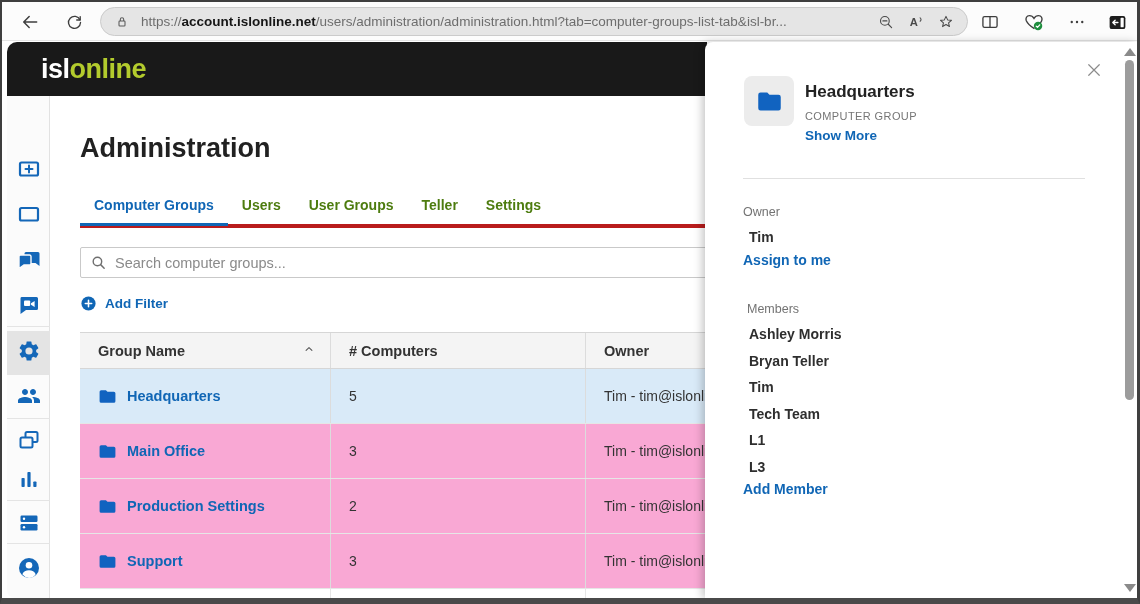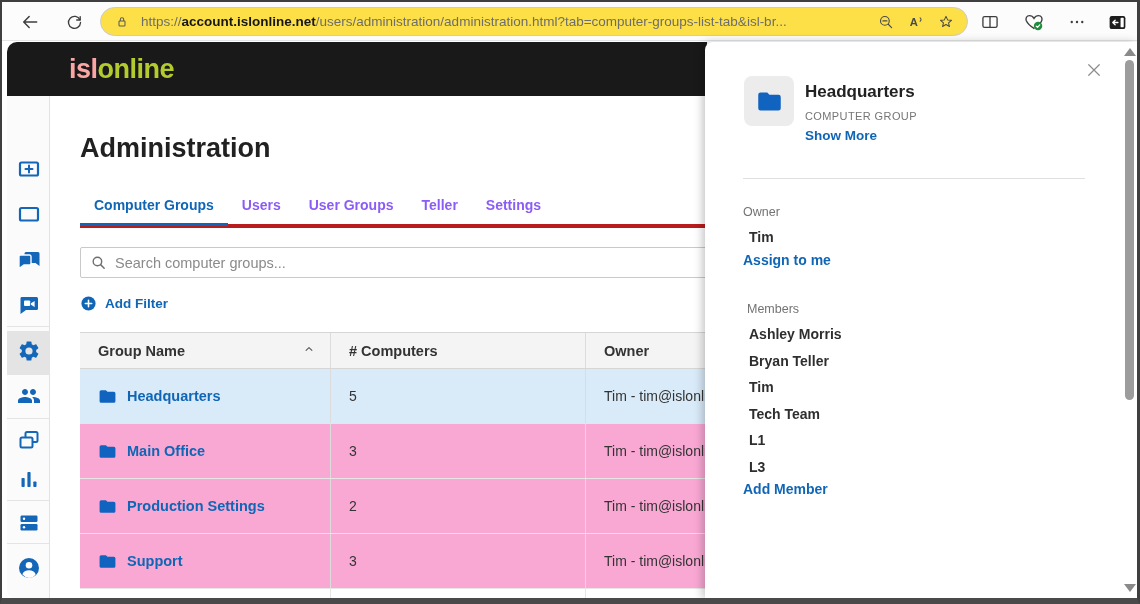--- a/index.html
+++ b/index.html
@@ -7,42 +7,42 @@
   body { font-family:"Liberation Sans", sans-serif; }
   .window {
     position:relative; width:1140px; height:604px; background:#fff; overflow:hidden;
     border-left:2px solid #3f3f3f; border-top:2px solid #3f3f3f;
     border-right:3px solid #3f3f3f; border-bottom:6px solid #4a4a4a;
   }
   
   .toolbar { position:relative; height:39px; background:#fcfcfc; border-bottom:1px solid #e4e4e4; }
   .tb-icon { position:absolute; top:9px; width:22px; height:22px; display:flex; align-items:center; justify-content:center; cursor:pointer; }
   .addr-pill {
-    position:absolute; left:98px; top:5px; width:868px; height:29px; background:#fde047;
+    position:absolute; left:98px; top:5px; width:868px; height:29px; background:#e5e5e5;
     border:1px solid #cbcbcb; border-radius:15px; display:flex; align-items:center; padding:0 10px;
   }
   .url-text { font-size:13.5px; white-space:nowrap; overflow:hidden; margin-left:8px; flex:1; }
   .url-scheme, .url-path { color:#6d6d6d; }
   .url-domain { color:#161616; font-weight:700; }
   .pill-icon { width:22px; height:22px; display:flex; align-items:center; justify-content:center; margin-left:8px; cursor:pointer; flex:none; }
   
   .page { position:relative; height:557px; background:#fff; }
   .site-header { position:absolute; left:5px; top:1px; width:700px; height:54px; background:#191919; border-radius:10px 0 0 0; display:flex; align-items:center; }
   .logo { margin-left:34px; font-size:27px; font-weight:700; letter-spacing:-0.5px; }
-  .logo .isl { color:#fca5a5;margin-left:28px; }
+  .logo .isl { color:#ffffff; }
   .logo .online { color:#b3cb2d; }
   
   .sidebar { position:absolute; left:5px; top:55px; width:43px; bottom:0; background:#fbfbfb; border-right:1px solid #e2e2e2; border-radius:0 0 0 8px; }
   .side-icon { position:absolute; left:0; width:43px; height:24px; display:flex; align-items:center; justify-content:center; cursor:pointer; }
   .side-active { position:absolute; left:0; top:235px; width:43px; height:44px; background:#e4e4e4; }
   .side-div { position:absolute; left:0; width:43px; height:0; border-top:1px solid #e4e4e4; }
   
   .page-title { position:absolute; left:78px; top:92px; font-size:27px; font-weight:700; color:#212121; }
   .tabstrip { position:absolute; left:78px; top:150px; width:640px; display:flex; border-bottom:4px solid #b91c1c; }
-  .tab { padding:6px 14px 10px 14px; font-size:14px; font-weight:700; color:#8b5cf6; cursor:pointer; white-space:nowrap; }
+  .tab { padding:6px 14px 10px 14px; font-size:14px; font-weight:700; color:#4d7c0f; cursor:pointer; white-space:nowrap; }
   .tab.active { color:#1066b5; border-bottom:3px solid #1066b5; margin-bottom:-2px; }
   .searchbox { position:absolute; left:78px; top:206px; width:700px; height:31px; background:#fff; border:1px solid #c9c9c9; border-radius:2px; display:flex; align-items:center; padding:0 9px; }
   .searchbox input { border:none; outline:none; flex:1; font-size:14.5px; margin-left:8px; color:#333; font-family:"Liberation Sans",sans-serif; }
   .searchbox input::placeholder { color:#8a8a8a; }
   .add-filter { position:absolute; left:78px; top:254px; display:flex; align-items:center; cursor:pointer; }
   .add-filter .lbl { margin-left:8px; font-size:13.5px; font-weight:700; color:#1066b5; }
   
   .gtable { position:absolute; left:78px; top:291px; width:850px; }
   .thead { display:flex; height:37px; background:#f4f4f4; border-top:1px solid #d6d6d6; border-bottom:1px solid #d6d6d6; align-items:flex-start; }
   .th { font-size:14.5px; font-weight:700; color:#333; padding-left:18px; height:100%; display:flex; align-items:center; }

